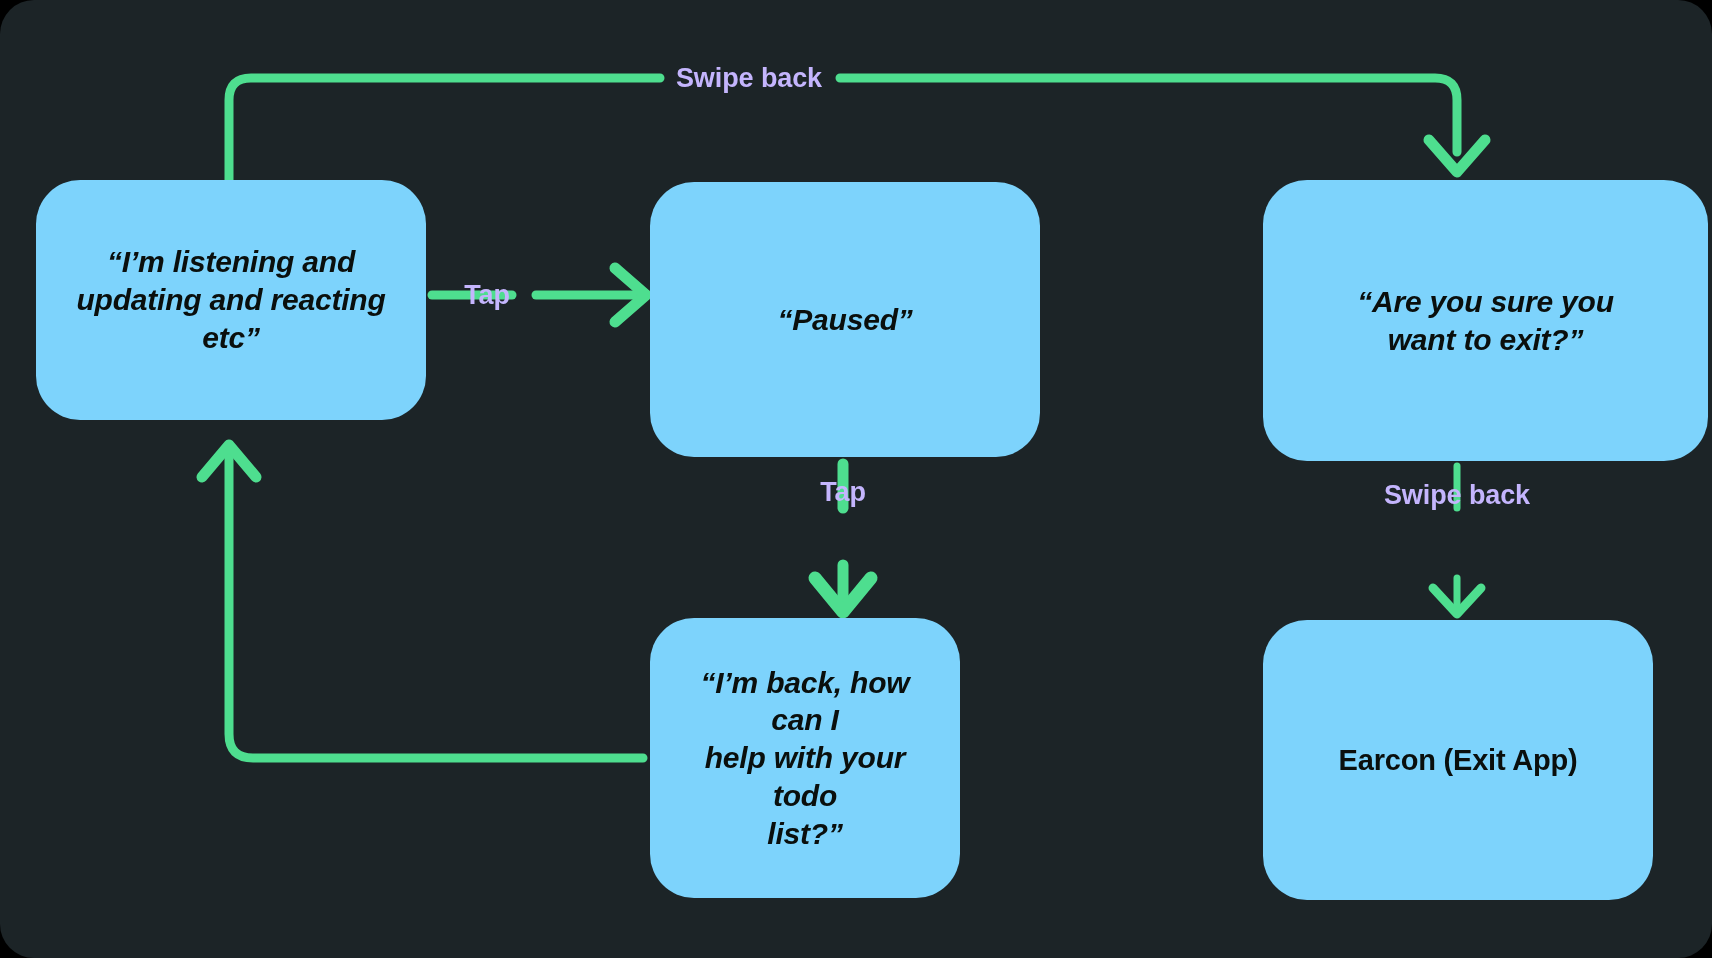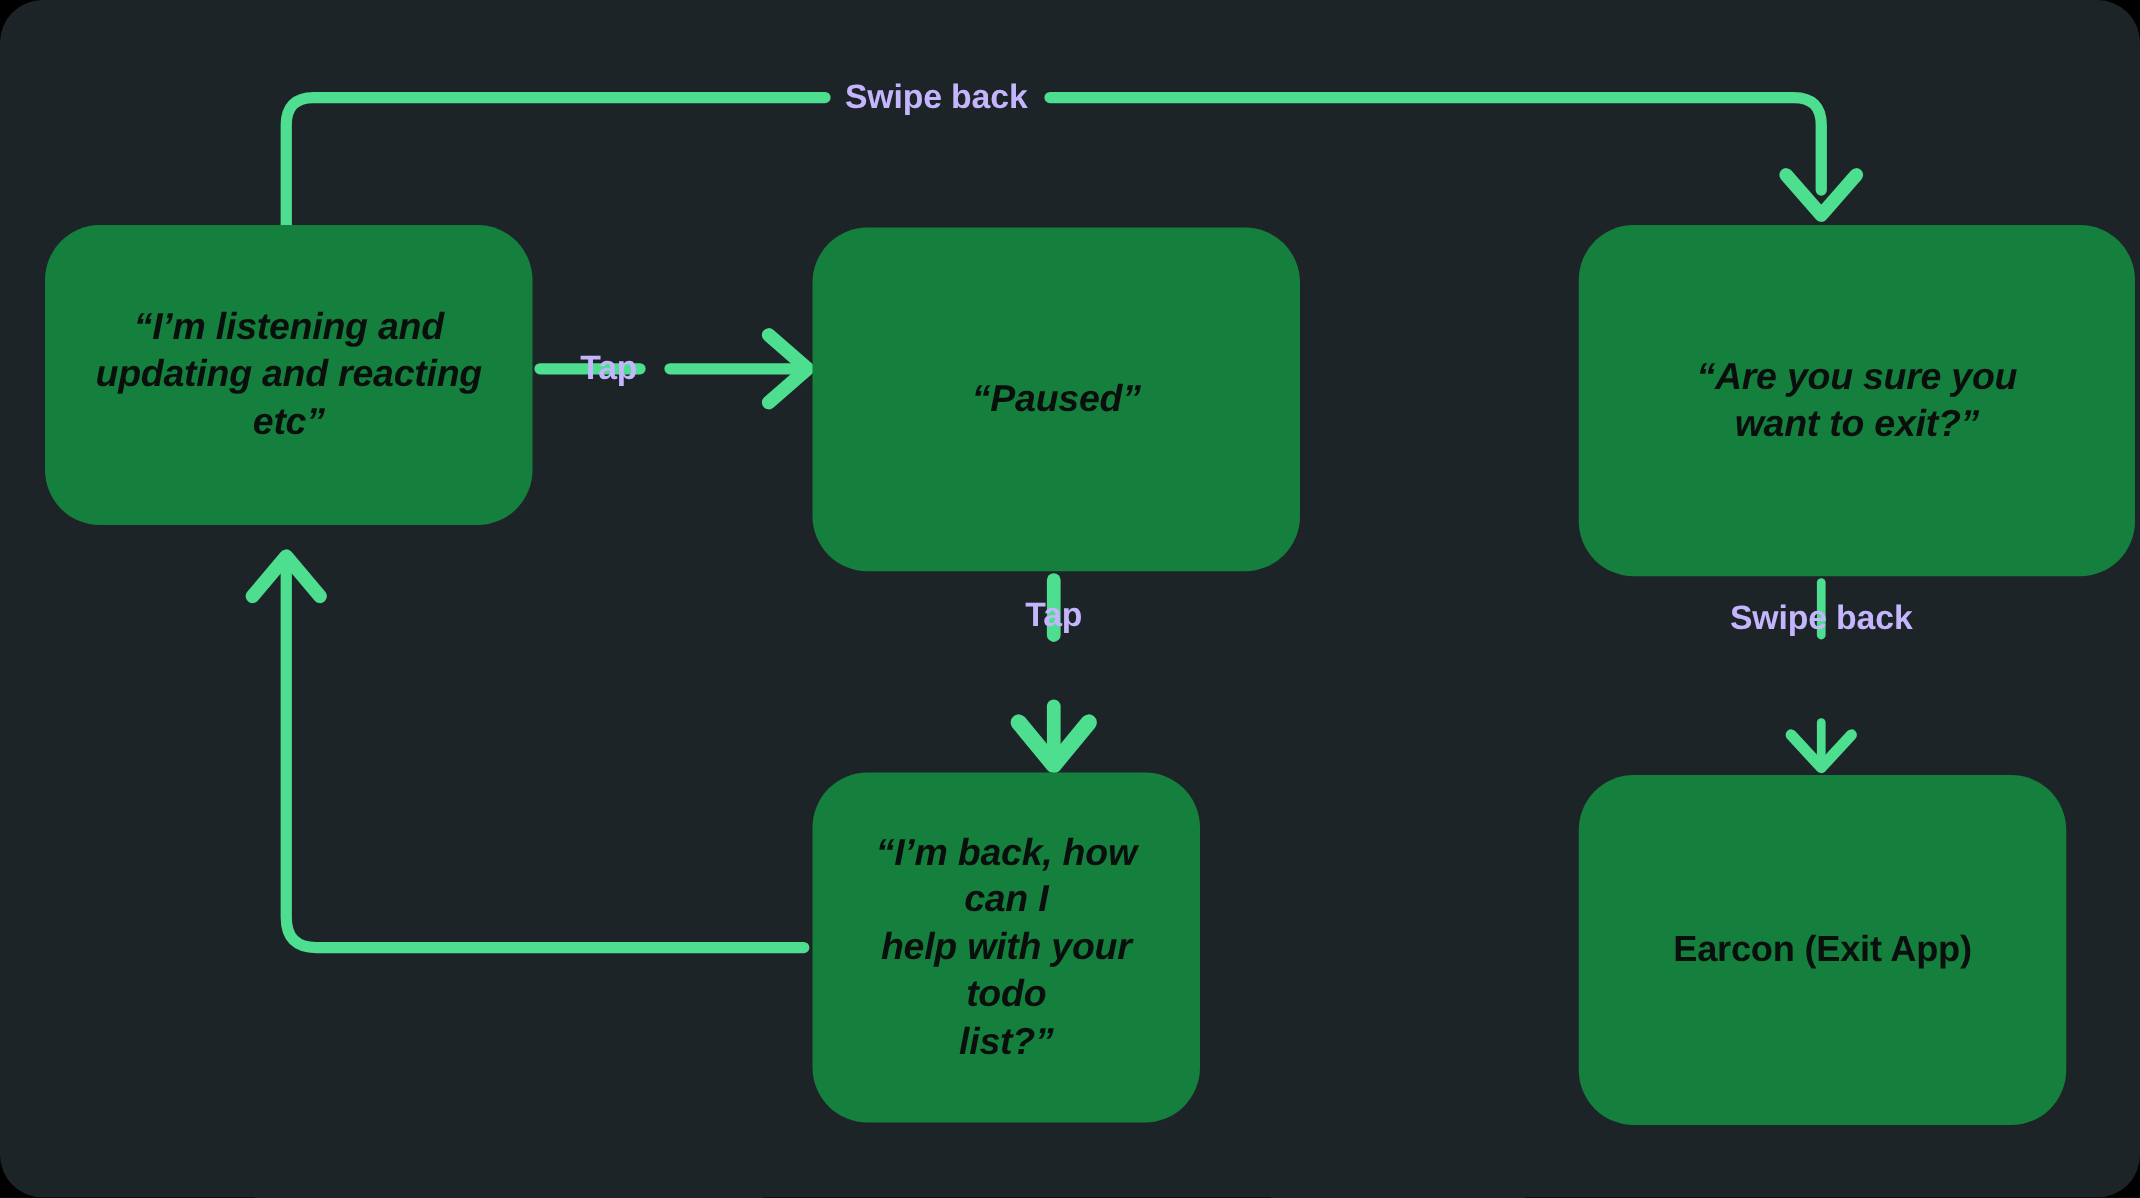--- a/index.html
+++ b/index.html
@@ -23,21 +23,21 @@
 
   #flow-svg {
     position: absolute;
     inset: 0;
     width: 1712px;
     height: 958px;
   }
 
   .node {
     position: absolute;
-    background: #15803d;
+    background: #7dd3fc;
     border-radius: 44px;
     display: flex;
     align-items: center;
     justify-content: center;
     box-sizing: border-box;
     padding: 10px 26px;
   }
 
   .node-label {
     color: #0a0f0d;

